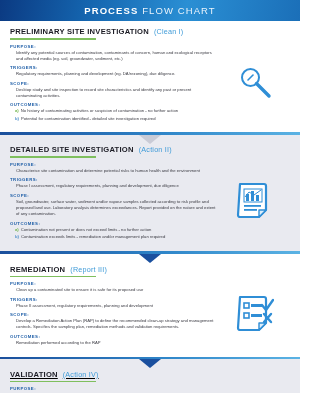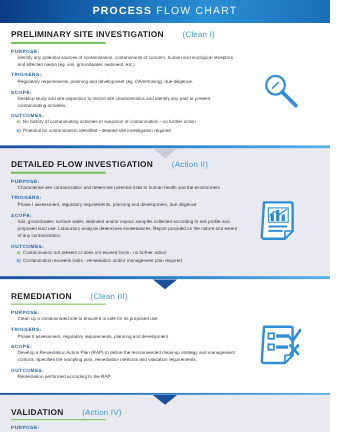--- a/index.html
+++ b/index.html
@@ -57,21 +57,21 @@
     transform: translateX(-50%);
     width: 0; height: 0;
     border-left: 11px solid transparent;
     border-right: 11px solid transparent;
     border-top: 9px solid #1a4f9e;
     z-index: 5;
   }
   .arrow.light { border-top-color: #c9cbd6; }
 
   
-  .sec-head { display: flex; align-items: center; gap: 17px; }
+  .sec-head { display: flex; align-items: center; gap: 5px; }
   .sec-title {
     font-size: 7.6px;
     font-weight: bold;
     color: #1b1b24;
     letter-spacing: 0.25px;
   }
   .sec-phase {
     font-size: 7.2px;
     color: #3f9bd8;
     letter-spacing: 0.2px;
@@ -186,21 +186,21 @@
         </svg>
       </div>
     </div>
   </div>
 
   <div class="sec-divider"></div>
 
   <div class="section sec-2">
     <div class="arrow light"></div>
     <div class="sec-head" style="margin-top:4px;">
-      <span class="sec-title">DETAILED FLOW INVESTIGATION</span>
+      <span class="sec-title">DETAILED SITE INVESTIGATION</span>
       <span class="sec-phase">(Action II)</span>
     </div>
     <div class="title-rule"></div>
     <div class="sec-body">
       <div class="block">
         <div class="block-label">PURPOSE:</div>
         <div class="block-text">Characterise site contamination and determine potential risks to human health and the environment</div>
       </div>
       <div class="block">
         <div class="block-label">TRIGGERS:</div>
@@ -239,21 +239,21 @@
       </div>
     </div>
   </div>
 
   <div class="sec-divider"></div>
 
   <div class="section sec-3">
     <div class="arrow"></div>
     <div class="sec-head" style="margin-top:5px;">
       <span class="sec-title">REMEDIATION</span>
-      <span class="sec-phase">(Clean III)</span>
+      <span class="sec-phase">(Report III)</span>
     </div>
     <div class="title-rule"></div>
     <div class="sec-body">
       <div class="block">
         <div class="block-label">PURPOSE:</div>
         <div class="block-text">Clean up a contaminated site to ensure it is safe for its proposed use</div>
       </div>
       <div class="block">
         <div class="block-label">TRIGGERS:</div>
         <div class="block-text">Phase II assessment, regulatory requirements, planning and development</div>
@@ -283,21 +283,21 @@
           <path d="M28 20 l7 8 M35 20 l-7 8" stroke="#2f8ed6" stroke-width="2.4" stroke-linecap="round"></path>
         </svg>
       </div>
     </div>
   </div>
 
   <div class="sec-divider thin"></div>
 
   <div class="section sec-4">
     <div class="arrow"></div>
-    <div class="sec-head" style="margin-top:5px;">
+    <div class="sec-head" style="margin-top:5px;text-decoration:underline;">
       <span class="sec-title">VALIDATION</span>
       <span class="sec-phase">(Action IV)</span>
     </div>
     <div class="title-rule"></div>
     <div class="sec-body">
       <div class="block">
         <div class="block-label">PURPOSE:</div>
         <div class="block-text">Evaluate clean-up actions and ensure site is safe for the proposed use</div>
       </div>
 

